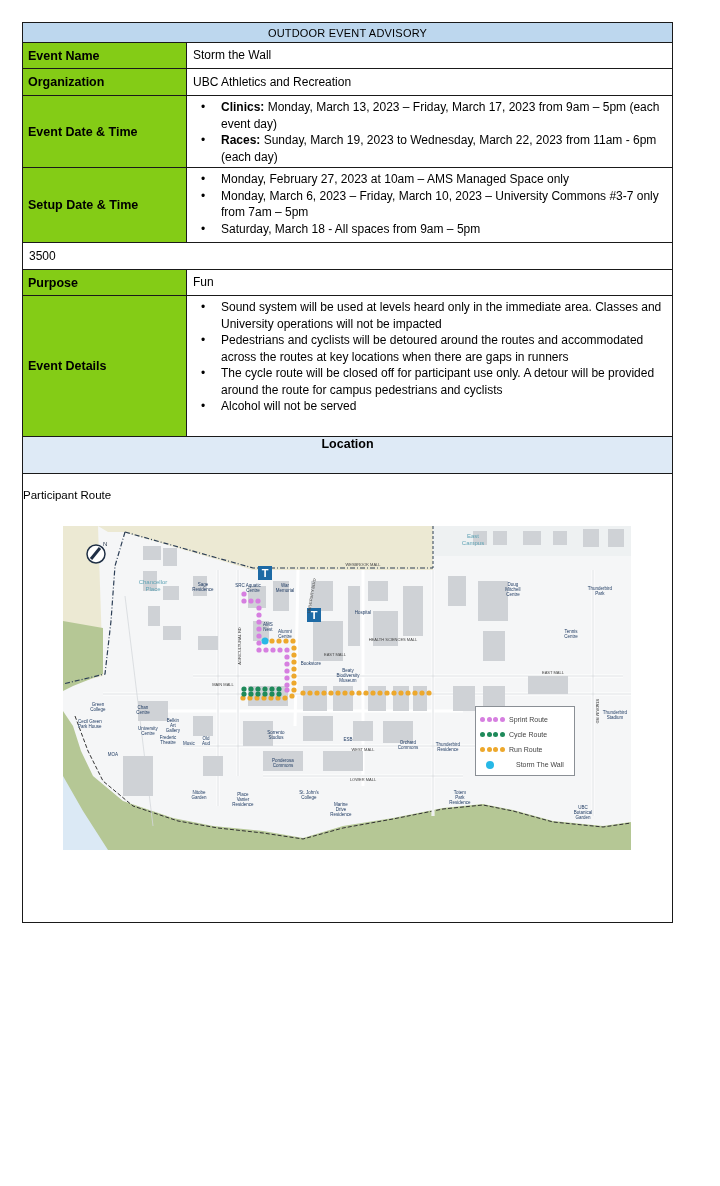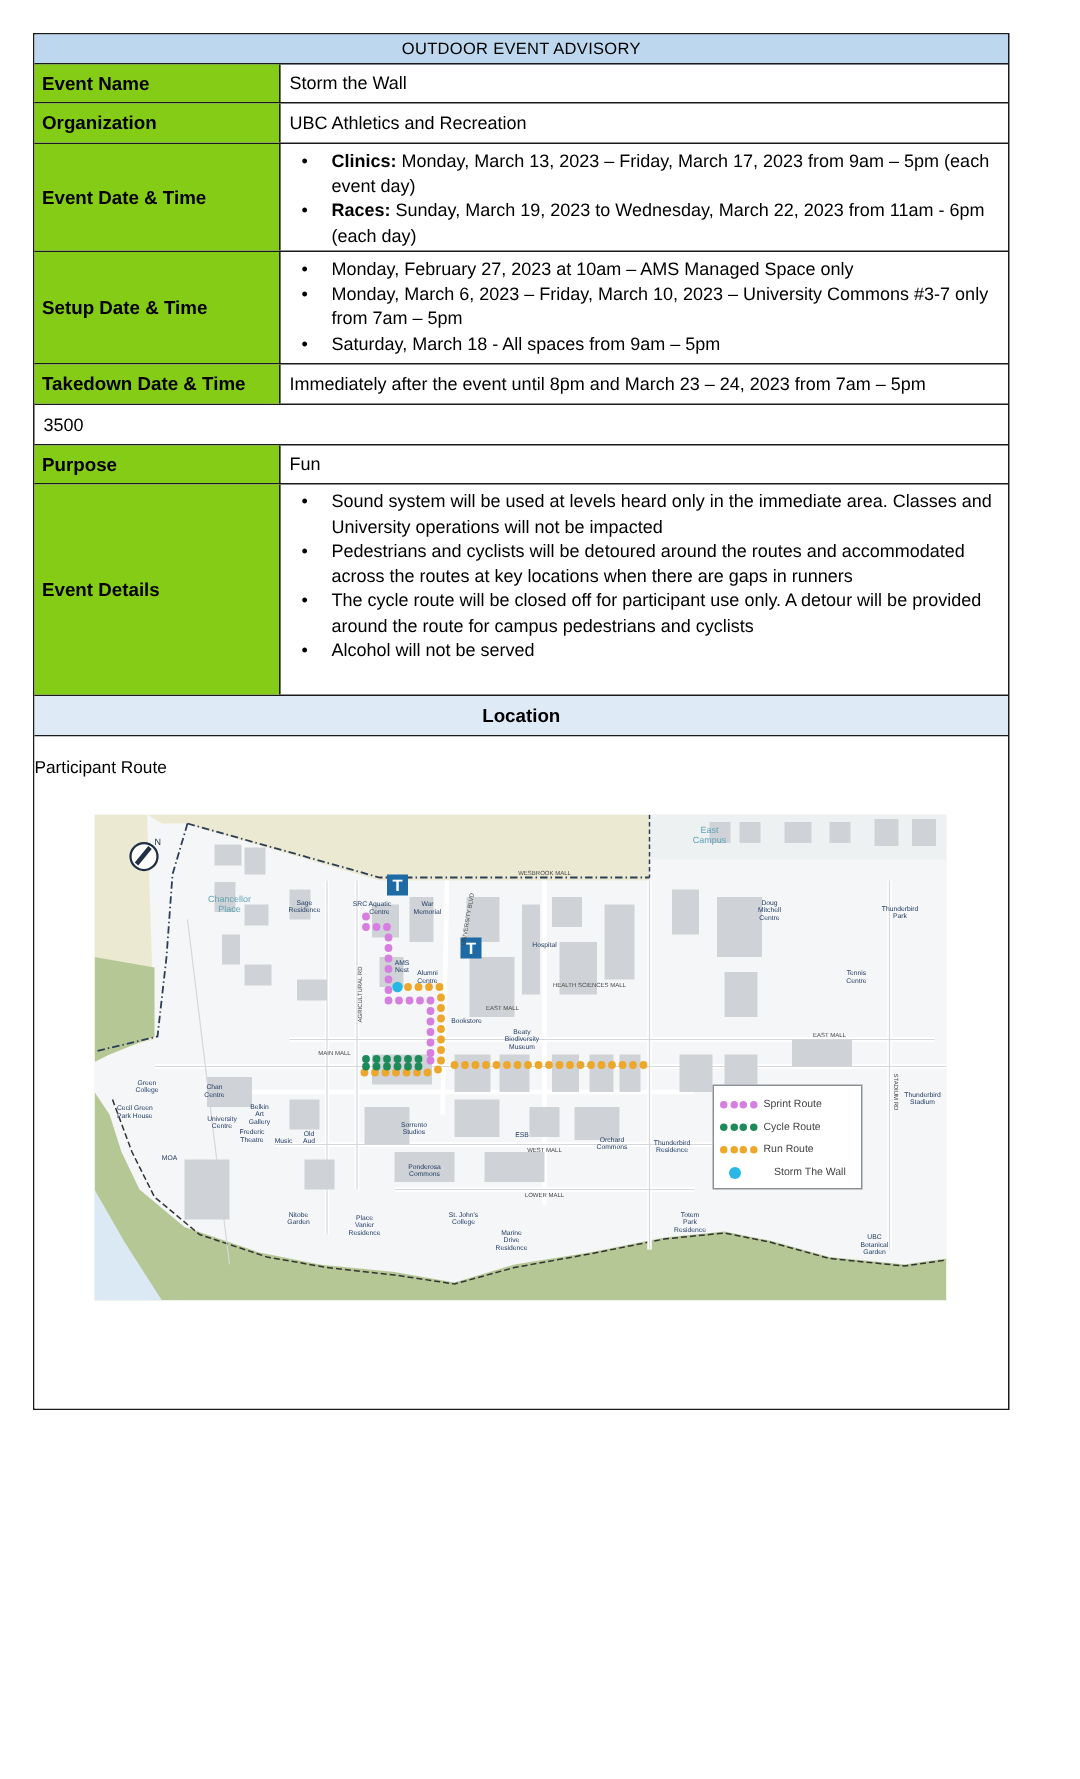--- a/index.html
+++ b/index.html
@@ -29,22 +29,22 @@
     }
     .value.list { display: block; padding: 3px 6px 3px 8px; }
     .value ul { list-style: none; }
     .value li { position: relative; padding-left: 26px; }
     .value li::before {
       content: "•"; position: absolute; left: 6px; top: 0; font-size: 12px;
     }
     .h26 { height: 26px; }
     .h27 { height: 27px; }
     .loc-row {
-      background: #deeaf6; justify-content: center; align-items: center;
-      height: 27px; font-size: 12.5px; font-weight: bold;
+      background: #deeaf6; justify-content: center; align-items: flex-start;
+      height: 37px; font-size: 12.5px; font-weight: bold;
     }
     .map-cell { height: 448px; position: relative; background: #fff; }
     .map-title {
       position: absolute; left: 0; right: 0; top: 15px; 
       font-size: 11.5px;
     }
     .map-wrap {
       position: absolute; left: 40px; top: 52px; width: 568px; height: 324px;
       overflow: hidden; background: #f3f4f6;
     }
@@ -95,24 +95,20 @@
     <div class="label">Setup Date &amp; Time</div>
     <div class="value list">
       <ul>
         <li>Monday, February 27, 2023 at 10am – AMS Managed Space only</li>
         <li>Monday, March 6, 2023 – Friday, March 10, 2023 – University Commons #3-7 only from 7am – 5pm</li>
         <li>Saturday, March 18 - All spaces from 9am – 5pm</li>
       </ul>
     </div>
   </div>
 
-  <div class="row h27">
-    <div class="label">Takedown Date &amp; Time</div>
-    <div class="value">Immediately after the event until 8pm and March 23 – 24, 2023 from 7am – 5pm</div>
-  </div>
 
   <div class="row h27">
     <div class="value">3500</div>
   </div>
 
   <div class="row h26">
     <div class="label">Purpose</div>
     <div class="value">Fun</div>
   </div>
 

